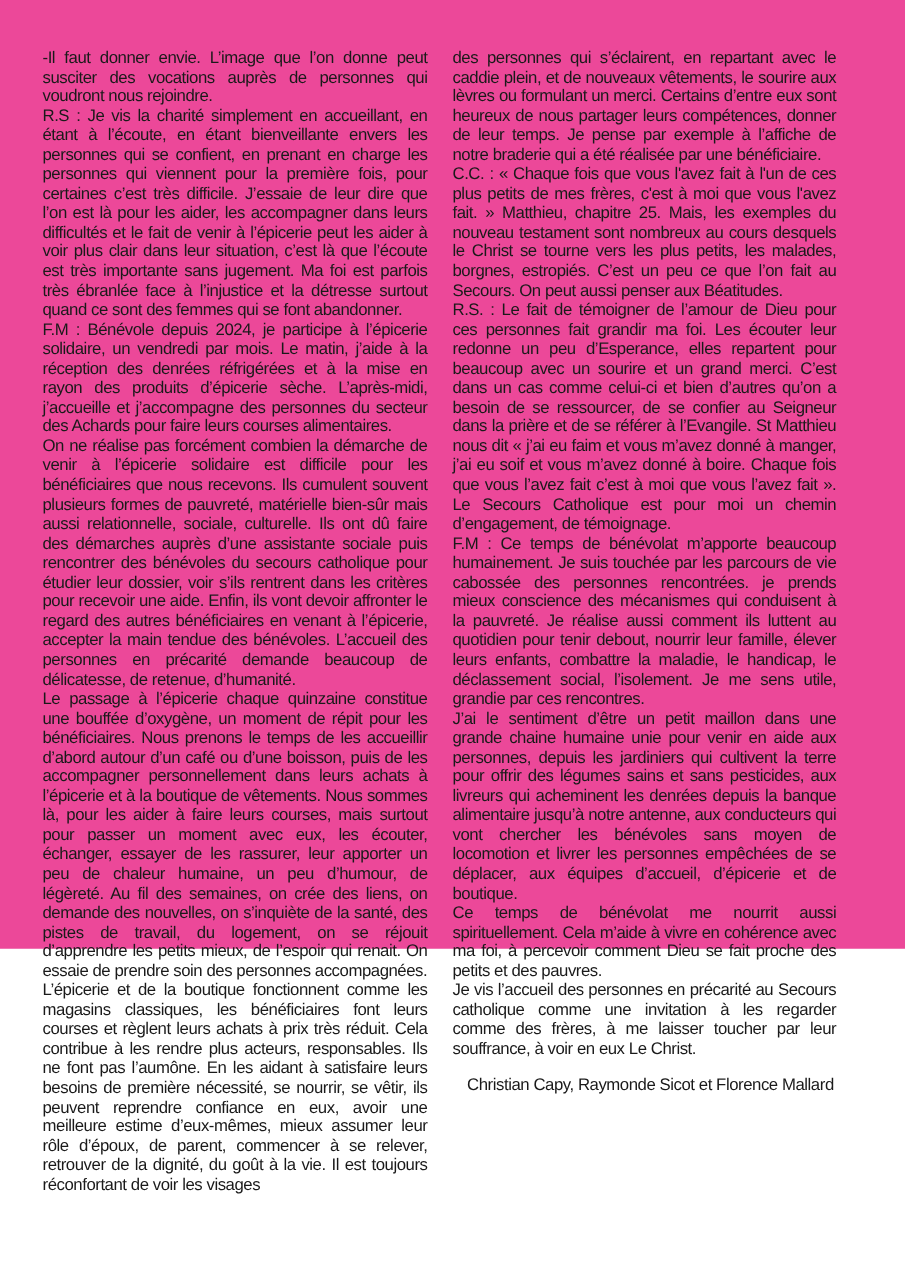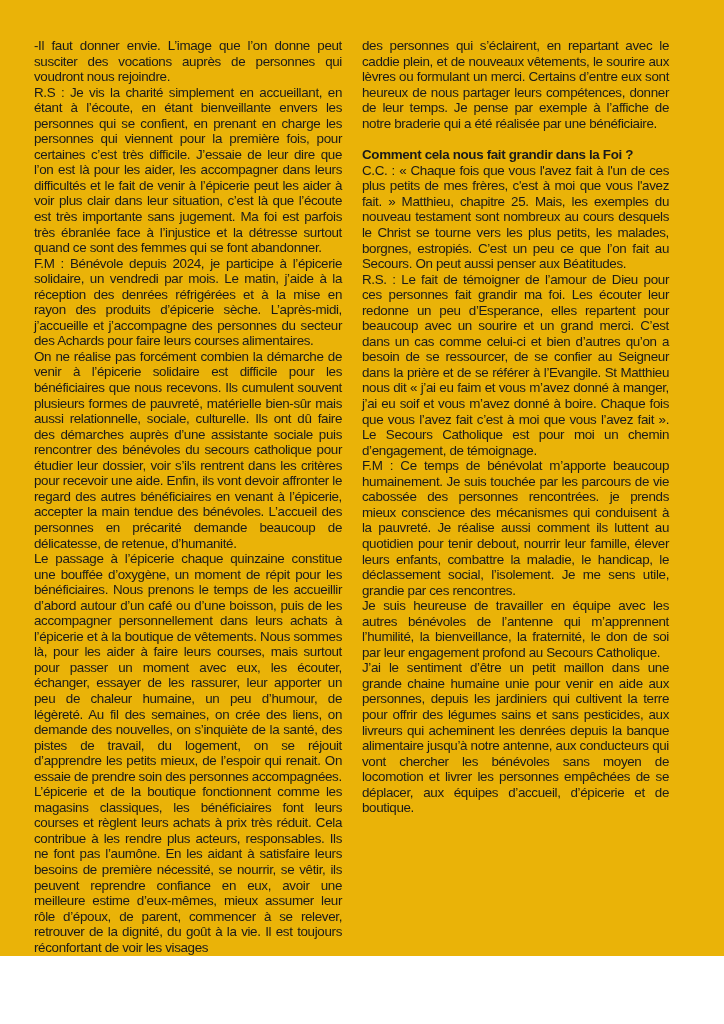--- a/index.html
+++ b/index.html
@@ -1,19 +1,19 @@
 <!DOCTYPE html>
 <html><head>
 <meta charset="utf-8">
 <style>
   html, body { margin: 0; padding: 0; background: #ffffff; }
   body { width: 724px; height: 1024px; position: relative; overflow: hidden; }
   .page {
-    position: absolute; left: 0; top: 0; width: 724px; height: 956px;
-    background: #eab308; color: #1a1a1a;
+    position: absolute; left: 0; top: 0; width: 724px; height: 759px;
+    background: #ec4899; color: #1a1a1a;
     font-family: "Liberation Sans", sans-serif;
     font-size: 13.4px; line-height: 15.55px;
     letter-spacing: -0.35px;
   }
   .col {
     position: absolute; top: 38px; width: 308px;
     text-align: justify; hyphens: none;
   }
   .col-left { left: 34px; }
   .col-right { left: 362px; width: 307px; }
@@ -32,23 +32,24 @@
     <p><span class="spk">R.S</span><span> : Je vis la charité simplement en accueillant, en étant à l’écoute, en étant bienveillante envers les personnes qui se confient, en prenant en charge les personnes qui viennent pour la première fois, pour certaines c’est très difficile. J’essaie de leur dire que l’on est là pour les aider, les accompagner dans leurs difficultés et le fait de venir à l’épicerie peut les aider à voir plus clair dans leur situation, c’est là que l’écoute est très importante sans jugement. Ma foi est parfois très ébranlée face à l’injustice et la détresse surtout quand ce sont des femmes qui se font abandonner.</span></p>
     <p><span class="spk">F.M</span><span> : Bénévole depuis 2024, je participe à l’épicerie solidaire, un vendredi par mois. Le matin, j’aide à la réception des denrées réfrigérées et à la mise en rayon des produits d’épicerie sèche. L’après-midi, j’accueille et j’accompagne des personnes du secteur des Achards pour faire leurs courses alimentaires.</span></p>
     <p><span class="spk"></span><span>On ne réalise pas forcément combien la démarche de venir à l’épicerie solidaire est difficile pour les bénéficiaires que nous recevons. Ils cumulent souvent plusieurs formes de pauvreté, matérielle bien-sûr mais aussi relationnelle, sociale, culturelle. Ils ont dû faire des démarches auprès d’une assistante sociale puis rencontrer des bénévoles du secours catholique pour étudier leur dossier, voir s’ils rentrent dans les critères pour recevoir une aide. Enfin, ils vont devoir affronter le regard des autres bénéficiaires en venant à l’épicerie, accepter la main tendue des bénévoles. L’accueil des personnes en précarité demande beaucoup de délicatesse, de retenue, d’humanité.</span></p>
     <p><span class="spk"></span><span>Le passage à l’épicerie chaque quinzaine constitue une bouffée d’oxygène, un moment de répit pour les bénéficiaires. Nous prenons le temps de les accueillir d’abord autour d’un café ou d’une boisson, puis de les accompagner personnellement dans leurs achats à l’épicerie et à la boutique de vêtements. Nous sommes là, pour les aider à faire leurs courses, mais surtout pour passer un moment avec eux, les écouter, échanger, essayer de les rassurer, leur apporter un peu de chaleur humaine, un peu d’humour, de légèreté. Au fil des semaines, on crée des liens, on demande des nouvelles, on s’inquiète de la santé, des pistes de travail, du logement, on se réjouit d’apprendre les petits mieux, de l’espoir qui renait. On essaie de prendre soin des personnes accompagnées.</span></p>
     <p><span class="spk"></span><span>L’épicerie et de la boutique fonctionnent comme les magasins classiques, les bénéficiaires font leurs courses et règlent leurs achats à prix très réduit. Cela contribue à les rendre plus acteurs, responsables. Ils ne font pas l’aumône. En les aidant à satisfaire leurs besoins de première nécessité, se nourrir, se vêtir, ils peuvent reprendre confiance en eux, avoir une meilleure estime d’eux-mêmes, mieux assumer leur rôle d’époux, de parent, commencer à se relever, retrouver de la dignité, du goût à la vie. Il est toujours réconfortant de voir les visages</span></p>
   </div>
 
   <div class="col col-right">
     <p><span class="spk"></span><span>des personnes qui s’éclairent, en repartant avec le caddie plein, et de nouveaux vêtements, le sourire aux lèvres ou formulant un merci. Certains d’entre eux sont heureux de nous partager leurs compétences, donner de leur temps. Je pense par exemple à l’affiche de notre braderie qui a été réalisée par une bénéficiaire.</span></p>
 
-    <p class="question">Comment cela nous fait grandir dans la Foi ?</p>
 
     <p><span class="spk">C.C</span><span>. : « Chaque fois que vous l'avez fait à l'un de ces plus petits de mes  frères, c'est  à  moi  que  vous l'avez fait. » Matthieu, chapitre 25. Mais, les exemples du nouveau testament sont nombreux au cours desquels le Christ se tourne vers les plus petits, les malades, borgnes, estropiés. C’est un peu ce que l’on fait au Secours. On peut aussi penser aux Béatitudes.</span></p>
     <p><span class="spk">R.S.</span><span> : Le fait de témoigner de l’amour de Dieu pour ces personnes fait grandir ma foi. Les écouter leur redonne un peu d’Esperance, elles repartent pour beaucoup avec un sourire et un grand merci. C’est dans un cas comme celui-ci et bien d’autres qu’on a besoin de se ressourcer, de se confier au Seigneur dans la prière et de se référer à l’Evangile. St Matthieu nous dit « j’ai eu faim et vous m’avez donné à manger, j’ai eu soif et vous m’avez donné à boire. Chaque fois que vous l’avez fait c’est à moi que vous l’avez fait ». Le Secours Catholique est pour moi un chemin d’engagement, de témoignage.</span></p>
     <p><span class="spk">F.M</span><span> : Ce temps de bénévolat m’apporte beaucoup humainement. Je suis touchée par les parcours de vie cabossée des personnes rencontrées. je prends mieux conscience des mécanismes qui conduisent à la pauvreté. Je réalise aussi comment ils luttent au quotidien pour tenir debout, nourrir leur famille, élever leurs enfants, combattre la maladie, le handicap, le déclassement social, l’isolement. Je me sens utile, grandie par ces rencontres.</span></p>
-    <p><span class="spk"></span><span>Je suis heureuse de travailler en équipe avec les autres bénévoles de l’antenne qui m’apprennent l’humilité, la bienveillance, la fraternité, le don de soi par leur engagement profond au Secours Catholique.</span></p>
     <p><span class="spk"></span><span>J’ai le sentiment d’être un petit maillon dans une grande chaine humaine unie pour venir en aide aux personnes, depuis les jardiniers qui cultivent la terre pour offrir des légumes sains et sans pesticides, aux livreurs qui acheminent les denrées depuis la banque alimentaire jusqu’à notre antenne, aux conducteurs qui vont chercher les bénévoles sans moyen de locomotion et livrer les personnes empêchées de se déplacer, aux équipes d’accueil, d’épicerie et de boutique.</span></p>
+    <p><span class="spk"></span><span>Ce temps de bénévolat me nourrit aussi spirituellement. Cela m’aide à vivre en cohérence avec ma foi, à percevoir comment Dieu se fait proche des petits et des pauvres.</span></p>
+    <p><span class="spk"></span><span>Je vis l’accueil des personnes en précarité au Secours catholique comme une invitation à les regarder comme des frères, à me laisser toucher par leur souffrance, à voir en eux Le Christ.</span></p>
 
+    <p class="signature">Christian Capy, Raymonde Sicot et Florence Mallard</p>
   </div>
 
 </div>
 
 </body></html>

